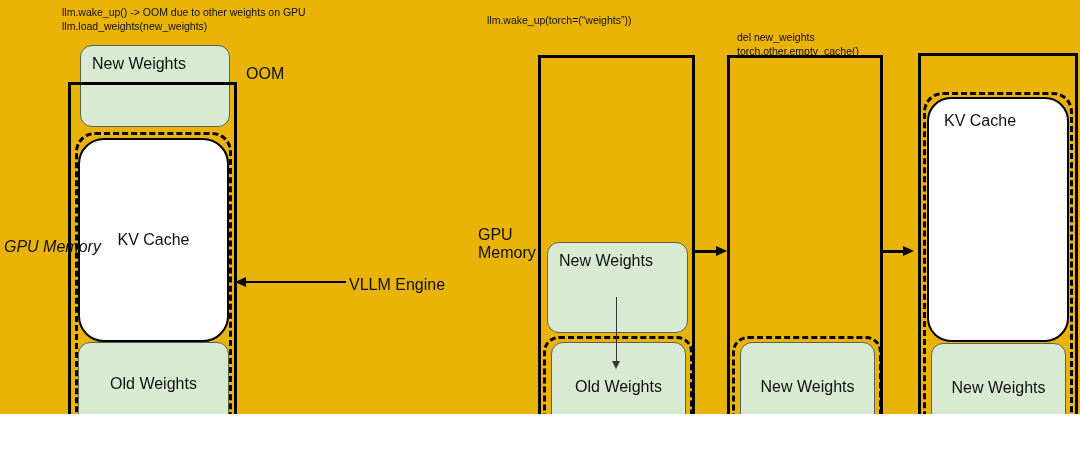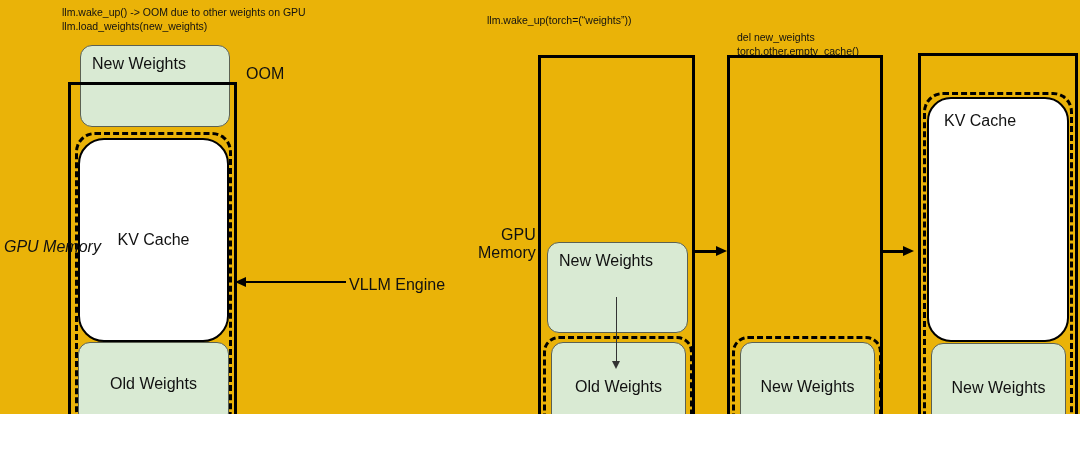--- a/index.html
+++ b/index.html
@@ -83,21 +83,21 @@
   <div class="abs caption" style="left:487px; top:13px;">
     <div>llm.wake_up(torch=(“weights”))</div>
   </div>
 
   <div class="abs caption" style="left:737px; top:18px;margin-top:12px;">
     <div>del new_weights</div>
     <div>torch.other.empty_cache()</div>
   </div>
 
 
-  <div class="abs label" style="left:478px; top:226px;text-align:right;">
+  <div class="abs label" style="left:478px; top:226px;">
     <div>GPU</div>
     <div>Memory</div>
   </div>
 
   <div class="abs greenbox" style="left:547px; top:242px; width:141px; height:91px;">
     <div class="label pad-label">New Weights</div>
   </div>
   <div class="abs dashedbox" style="left:543px; top:336px; width:150px; height:107px; border-radius:16px;"></div>
   <div class="abs greenbox centered" style="left:551px; top:342px; width:135px; height:90px;">
     <span class="label">Old Weights</span>

